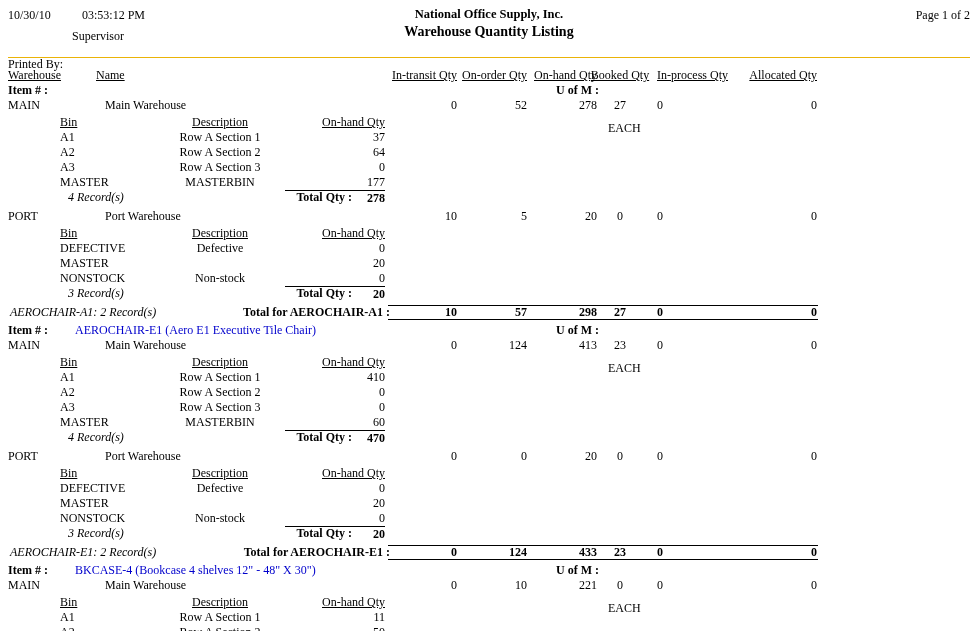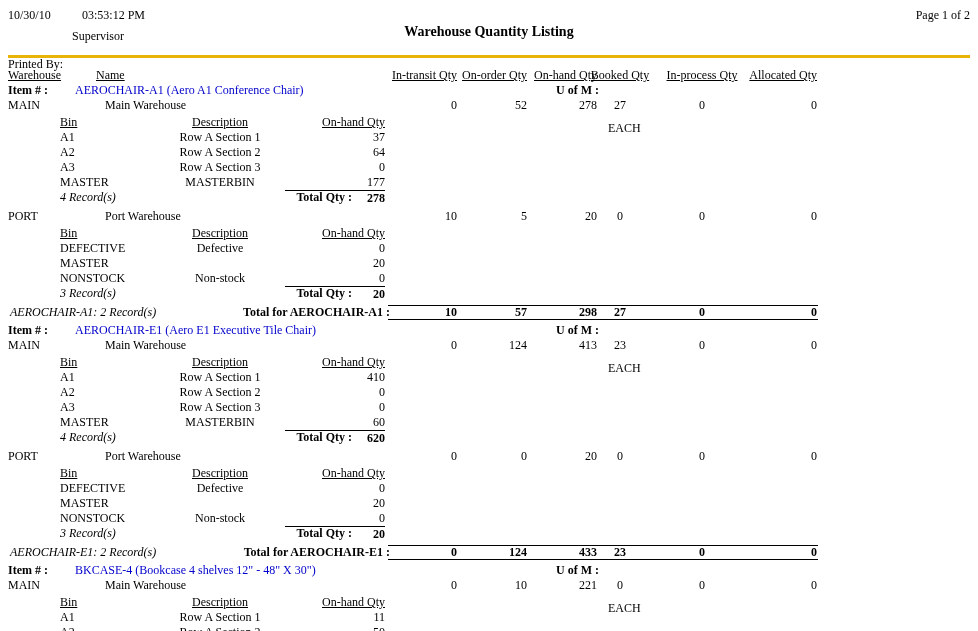--- a/index.html
+++ b/index.html
@@ -1,89 +1,89 @@
 <!DOCTYPE html>
 <html><head>
 <meta charset="utf-8">
 <style>
   * { box-sizing: border-box; }
   html, body { margin: 0; padding: 0; background: #ffffff; }
   .page {
     position: relative; width: 978px; height: 631px; background: #ffffff; color: #000000;
     font-family: "Liberation Serif", serif; font-size: 12px; overflow: hidden;
   }
-  .hdr { position: relative; height: 58px; margin: 0 8px; border-bottom: 3px solid #eab308; }
+  .hdr { position: relative; height: 58px; margin: 0 8px; border-bottom: 1px solid #eab308; }
   .hdr span, .hdr div { position: absolute; white-space: nowrap; }
   .h-date { left: 0; top: 8px; }
   .h-time { left: 74px; top: 8px; }
   .h-printedlbl { left: 0; top: 29px; margin-top: 28px; }
   .h-printedval { left: 64px; top: 29px; }
   .h-company { left: 0; width: 100%; text-align: center; top: 7px; font-weight: bold; font-size: 12.5px; }
   .h-title { left: 0; width: 100%; text-align: center; top: 24px; font-weight: bold; font-size: 14px; }
   .h-page { right: 0; top: 8px; }
 
   .r { position: relative; height: 15px; line-height: 15px; }
   .colhdr { margin-top: 10px; }
   .c { position: absolute; top: 0; white-space: nowrap; }
   .bold { font-weight: bold; }
   .italic { font-style: italic; }
   .chdr { font-weight: normal; text-decoration: underline; }
 
   .n1 { left: 367px; width: 90px; text-align: right; }
   .n2 { left: 437px; width: 90px; text-align: right; }
   .n3 { left: 507px; width: 90px; text-align: right; }
   .n4 { left: 575px; width: 90px; text-align: center; }
-  .n5 { left: 657px; width: 90px; text-align: center; }
+  .n5 { left: 657px; width: 90px; text-align: left; }
   .n6 { left: 727px; width: 90px; text-align: right; }
 
   .itemlbl { left: 8px; }
   .itemlink { left: 75px; color: #0000cc; }
   .uofmlbl { left: 556px; }
   .uofmval { left: 608px; margin-top: 38px; }
   .wcode { left: 8px; }
   .wname { left: 105px; }
   .bincode { left: 60px; width: 80px; }
   .bindesc { left: 135px; width: 170px; text-align: center; }
   .binqty { left: 285px; width: 100px; text-align: right; }
-  .recct { left: 60px; }
+  .recct { left: 68px; }
   .totlbl { left: 212px; width: 140px; text-align: right; }
   .totval { left: 285px; width: 100px; text-align: right; border-top: 1px solid #000; }
   .sumleft { left: 10px; }
   .sumlbl { left: 190px; width: 200px; text-align: right; }
   .sumrule { position: absolute; left: 388px; width: 430px; top: 0; height: 15px;
              border-top: 1px solid #000; border-bottom: 1px solid #000; }
 </style>
 </head>
 <body>
 
 <div class="page">
   <div class="hdr">
     <span class="h-date">10/30/10</span>
     <span class="h-time">03:53:12 PM</span>
     <span class="h-printedlbl">Printed By:</span>
     <span class="h-printedval">Supervisor</span>
+    <div class="h-company">National Office Supply, Inc.</div>
     <div class="h-title">Warehouse Quantity Listing</div>
     <span class="h-page">Page 1 of 2</span>
   </div>
 
   <div class="r colhdr">
     <span class="c chdr" style="left:8px">Warehouse</span>
     <span class="c chdr" style="left:96px">Name</span>
     <span class="c chdr n1">In-transit Qty</span>
     <span class="c chdr n2">On-order Qty</span>
     <span class="c chdr n3">On-hand Qty</span>
     <span class="c chdr n4">Booked Qty</span>
     <span class="c chdr n5">In-process Qty</span>
     <span class="c chdr n6">Allocated Qty</span>
   </div>
 
   <div id="report-body">
       <div class="r">
         <span class="c itemlbl bold">Item # :</span>
-        <span class="c itemlink" style="color: rgb(0, 0, 204);">AEROCHAIR-A1 (Aero A1 Conference Chair)</span>
         <span class="c uofmlbl bold">U of M :</span>
         <span class="c uofmval">EACH</span>
       </div>
       <div class="r">
         <span class="c wcode">MAIN</span>
         <span class="c wname">Main Warehouse</span>
         <span class="c n1">0</span>
         <span class="c n2">52</span>
         <span class="c n3">278</span>
         <span class="c n4">27</span>
@@ -209,21 +209,21 @@
         <span class="c binqty">0</span>
       </div>
       <div class="r">
         <span class="c bincode">MASTER</span>
         <span class="c bindesc">MASTERBIN</span>
         <span class="c binqty">60</span>
       </div>
       <div class="r">
         <span class="c recct italic">4 Record(s)</span>
         <span class="c totlbl bold">Total Qty :</span>
-        <span class="c totval bold">620</span>
+        <span class="c totval bold">470</span>
       </div>
       <div style="height: 4px;"></div>
       <div class="r">
         <span class="c wcode">PORT</span>
         <span class="c wname">Port Warehouse</span>
         <span class="c n1">0</span>
         <span class="c n2">0</span>
         <span class="c n3">20</span>
         <span class="c n4">0</span>
         <span class="c n5">0</span>

